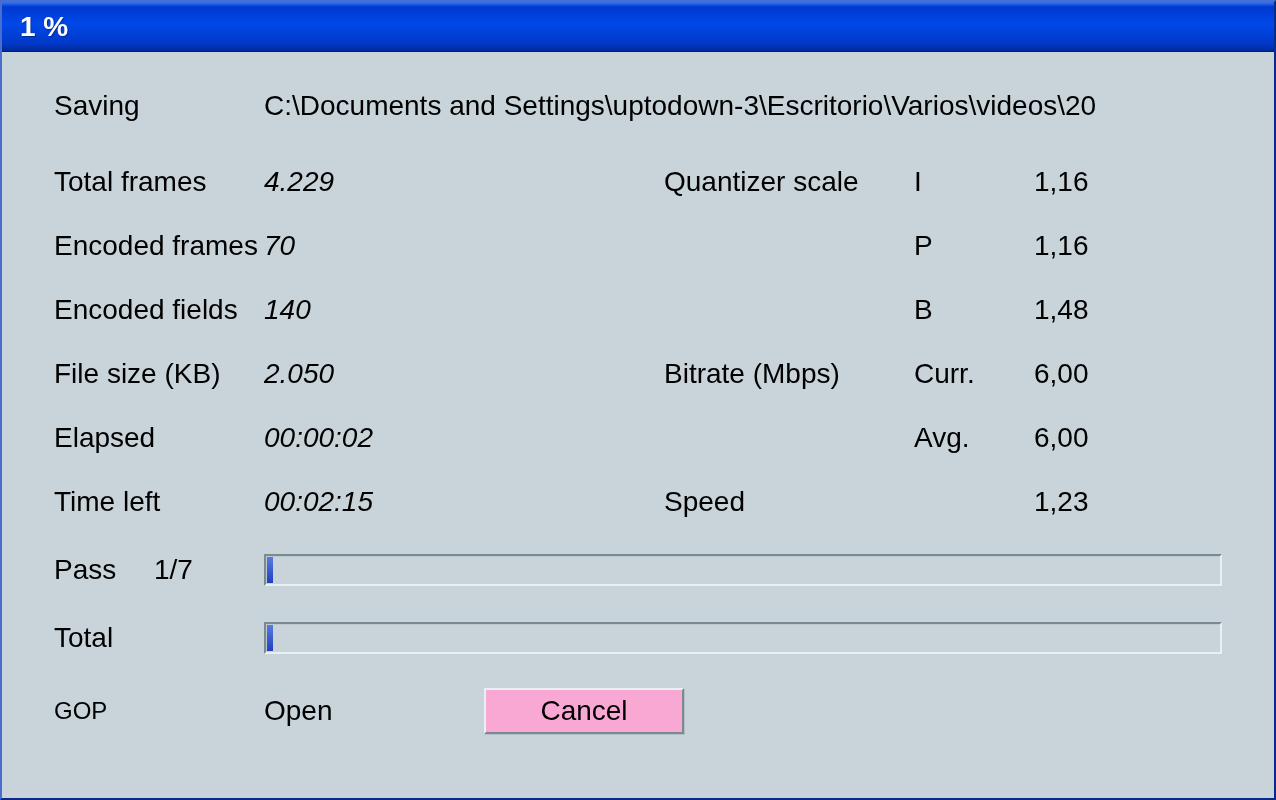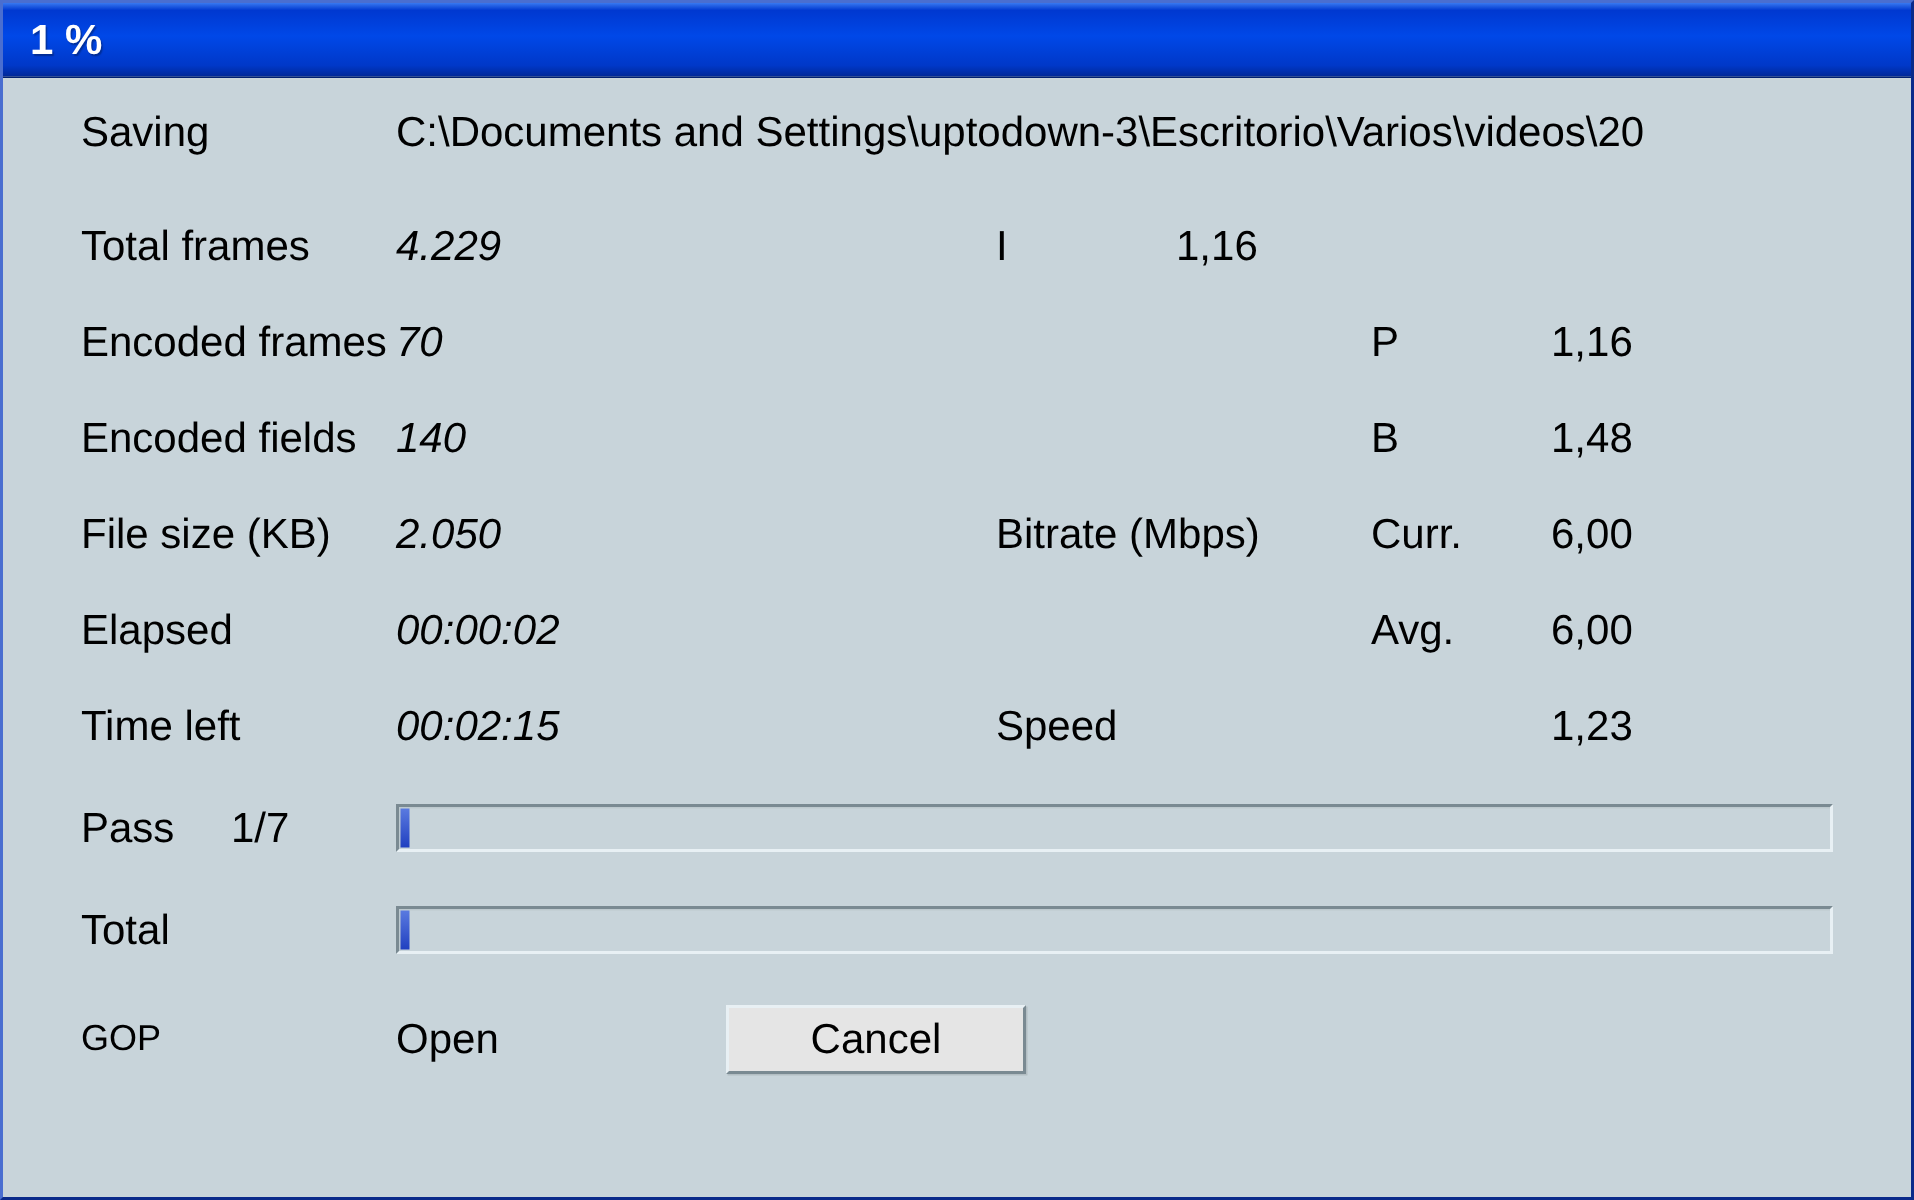--- a/index.html
+++ b/index.html
@@ -30,21 +30,21 @@
       display: flex;
       align-items: center;
       padding: 0 18px;
       color: #ffffff;
       font-size: 28px;
       font-weight: bold;
       text-shadow: 1px 1px 1px rgba(0,0,0,0.3);
       border-bottom: 1px solid #002070;
     }
     .content {
-      padding: 20px 52px 20px 52px;
+      padding: 38px 52px 20px 52px;
       background: #c8d4da;
       color: #000000;
       font-size: 28px;
     }
     .row {
       display: flex;
       align-items: baseline;
       margin-bottom: 30px;
       height: 34px;
     }
@@ -126,21 +126,21 @@
       width: 210px;
       font-size: 24px;
     }
     .gop-value {
       width: 220px;
       font-size: 28px;
     }
     .cancel-button {
       width: 200px;
       height: 46px;
-      background: #e5e5e5;
+      background: #f9a8d4;
       border: 2px solid;
       border-color: #e8f0f4 #7a8a92 #7a8a92 #e8f0f4;
       font-size: 28px;
       font-family: inherit;
       cursor: pointer;
       box-shadow: 1px 1px 0 rgba(0,0,0,0.1);
     }
   </style>
 </head>
 <body>
@@ -153,20 +153,21 @@
 
     <div class="row saving-row">
       <div class="col-label-left">Saving</div>
       <div class="col-path">C:\Documents and Settings\uptodown-3\Escritorio\Varios\videos\20</div>
     </div>
 
     <div class="row">
       <div class="col-label-left">Total frames</div>
       <div class="col-value-left">4.229</div>
       <div class="col-spacer1"></div>
+      <div class="col-label-right">Quantizer scale</div>
       <div class="col-sub-label">I</div>
       <div class="col-value-right">1,16</div>
     </div>
 
     <div class="row">
       <div class="col-label-left">Encoded frames</div>
       <div class="col-value-left">70</div>
       <div class="col-spacer1"></div>
       <div class="col-label-right"></div>
       <div class="col-sub-label">P</div>

